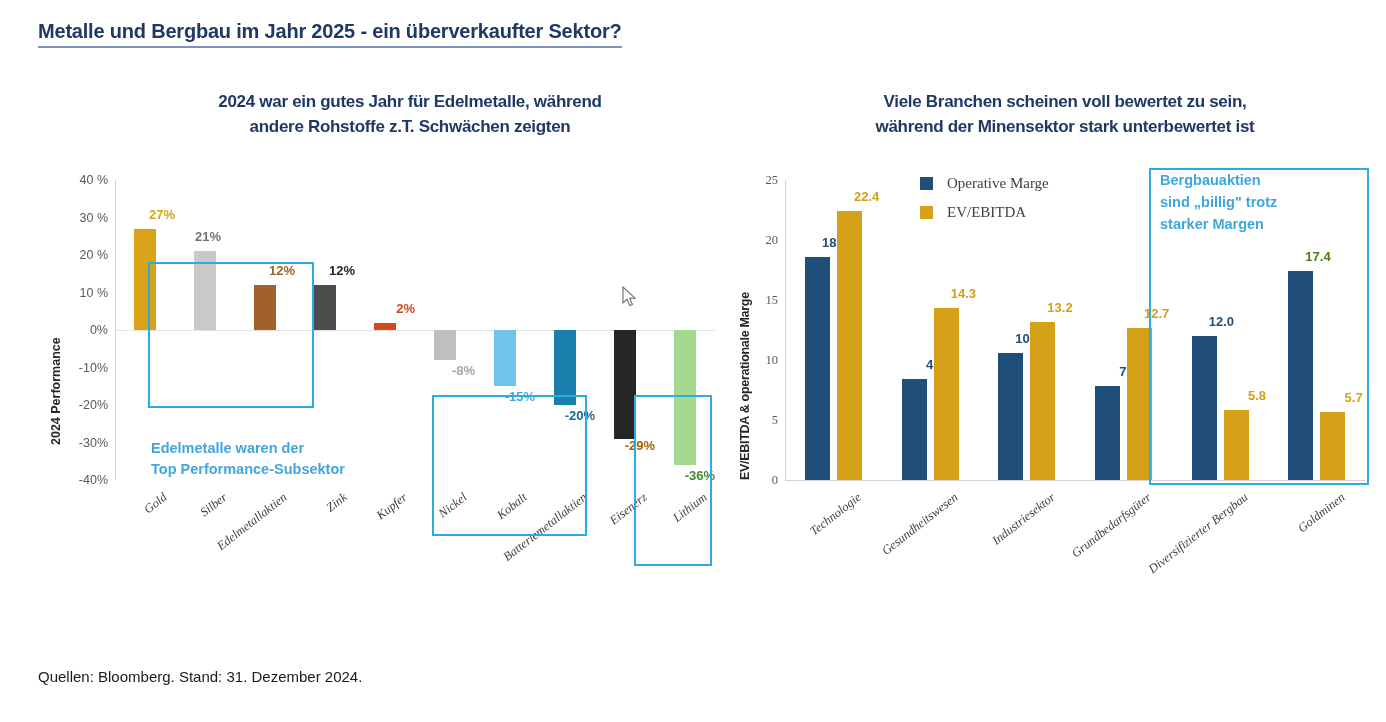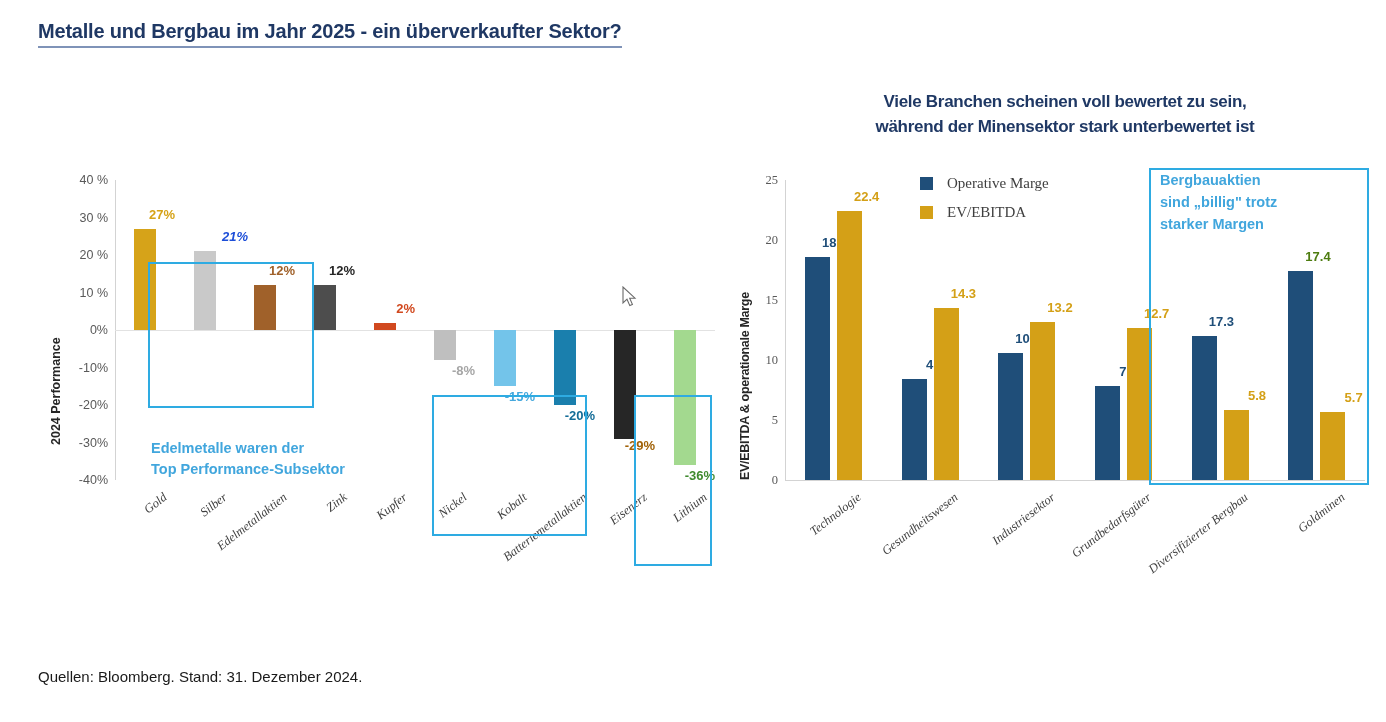--- a/index.html
+++ b/index.html
@@ -111,40 +111,44 @@
   
   #cursor { position:absolute; left:622px; top:286px; }
 </style>
 </head>
 <body>
 
 <div id="page-title">Metalle und Bergbau im Jahr 2025 - ein überverkaufter Sektor?</div>
 
 <div class="panel" id="panel-left">
 
+  <div class="panel-subtitle">
+    <div>2024 war ein gutes Jahr für Edelmetalle, während</div>
+    <div>andere Rohstoffe z.T. Schwächen zeigten</div>
+  </div>
 
   <div class="plot" id="plot-left">
     <div class="axis-line-y"></div>
     <div class="ylabel" id="ylabel-left">2024 Performance</div>
 
   <div class="ytick plain" style="top: 0px;">40 %</div>
       <div class="ytick plain" style="top: 37.5px;">30 %</div>
       <div class="ytick plain" style="top: 75px;">20 %</div>
       <div class="ytick plain" style="top: 112.5px;">10 %</div>
       <div class="ytick plain" style="top: 150px;">0%</div>
       <div class="ytick plain" style="top: 187.5px;">-10%</div>
       <div class="ytick plain" style="top: 225px;">-20%</div>
       <div class="ytick plain" style="top: 262.5px;">-30%</div>
       <div class="ytick plain" style="top: 300px;">-40%</div>
       <div class="zero-line" style="top: 150px;"></div>
       <div class="bar" style="left: 19px; top: 48.75px; width: 22px; height: 101.25px; background: rgb(214, 163, 25);"></div>
       <div class="bar-value" style="color: rgb(214, 163, 25); width: 60px; left: 0px; top: 26.75px;">27%</div>
       <div class="xcat" style="left: -74px; top: 310px; width: 120px;">Gold</div>
       <div class="bar" style="left: 79px; top: 71.25px; width: 22px; height: 78.75px; background: rgb(201, 201, 201);"></div>
-      <div class="bar-value" style="color: #1d4ed8; width: 60px; left: 73px; top: 49.25px; font-style: italic;">21%</div>
+      <div class="bar-value" style="color: #737373; width: 60px; left: 46px; top: 49.25px;">21%</div>
       <div class="xcat" style="left: -14px; top: 310px; width: 120px;">Silber</div>
       <div class="bar" style="left: 139px; top: 105px; width: 22px; height: 45px; background: rgb(160, 97, 42);"></div>
       <div class="bar-value" style="color: rgb(160, 97, 42); width: 60px; left: 120px; top: 83px;">12%</div>
       <div class="xcat" style="left: 46px; top: 310px; width: 120px;">Edelmetallaktien</div>
       <div class="bar" style="left: 199px; top: 105px; width: 22px; height: 45px; background: rgb(77, 77, 77);"></div>
       <div class="bar-value" style="color: rgb(38, 38, 38); width: 60px; left: 180px; top: 83px;">12%</div>
       <div class="xcat" style="left: 106px; top: 310px; width: 120px;">Zink</div>
       <div class="bar" style="left: 259px; top: 142.5px; width: 22px; height: 7.5px; background: rgb(209, 73, 31);"></div>
       <div class="bar-value" style="color: rgb(209, 73, 31); width: 60px; left: 240px; top: 120.5px;">2%</div>
       <div class="xcat" style="left: 166px; top: 310px; width: 120px;">Kupfer</div>
@@ -204,21 +208,21 @@
       <div class="bar-value" style="color: rgb(31, 78, 121); width: 60px; left: 195.667px; top: 150.8px;">10.6</div>
       <div class="bar" style="left: 245.167px; top: 141.6px; width: 25px; height: 158.4px; background: rgb(212, 160, 23);"></div>
       <div class="bar-value" style="color: rgb(212, 160, 23); width: 60px; left: 227.667px; top: 119.6px;">13.2</div>
       <div class="xcat" style="left: 103.667px; top: 310px; width: 160px;">Industriesektor</div>
       <div class="bar" style="left: 309.833px; top: 206.4px; width: 25px; height: 93.6px; background: rgb(31, 78, 121);"></div>
       <div class="bar-value" style="color: rgb(31, 78, 121); width: 60px; left: 292.333px; top: 184.4px;">7.8</div>
       <div class="bar" style="left: 341.833px; top: 147.6px; width: 25px; height: 152.4px; background: rgb(212, 160, 23);"></div>
       <div class="bar-value" style="color: rgb(212, 160, 23); width: 60px; left: 324.333px; top: 125.6px;">12.7</div>
       <div class="xcat" style="left: 200.333px; top: 310px; width: 160px;">Grundbedarfsgüter</div>
       <div class="bar" style="left: 406.5px; top: 156px; width: 25px; height: 144px; background: rgb(31, 78, 121);"></div>
-      <div class="bar-value" style="color: rgb(31, 78, 121); width: 60px; left: 389px; top: 134px;">17.3</div>
+      <div class="bar-value" style="color: rgb(31, 78, 121); width: 60px; left: 389px; top: 134px;">12.0</div>
       <div class="bar" style="left: 438.5px; top: 230.4px; width: 25px; height: 69.6px; background: rgb(212, 160, 23);"></div>
       <div class="bar-value" style="color: rgb(212, 160, 23); width: 60px; left: 421px; top: 208.4px;">5.8</div>
       <div class="xcat" style="left: 297px; top: 310px; width: 160px;">Diversifizierter Bergbau</div>
       <div class="bar" style="left: 503.167px; top: 91.2px; width: 25px; height: 208.8px; background: rgb(31, 78, 121);"></div>
       <div class="bar-value" style="color: #4d7c0f; width: 60px; left: 485.667px; top: 69.2px;">17.4</div>
       <div class="bar" style="left: 535.167px; top: 231.6px; width: 25px; height: 68.4px; background: rgb(212, 160, 23);"></div>
       <div class="bar-value" style="color: rgb(212, 160, 23); width: 60px; left: 517.667px; top: 209.6px;">5.7</div>
       <div class="xcat" style="left: 393.667px; top: 310px; width: 160px;">Goldminen</div>
     </div>
 

